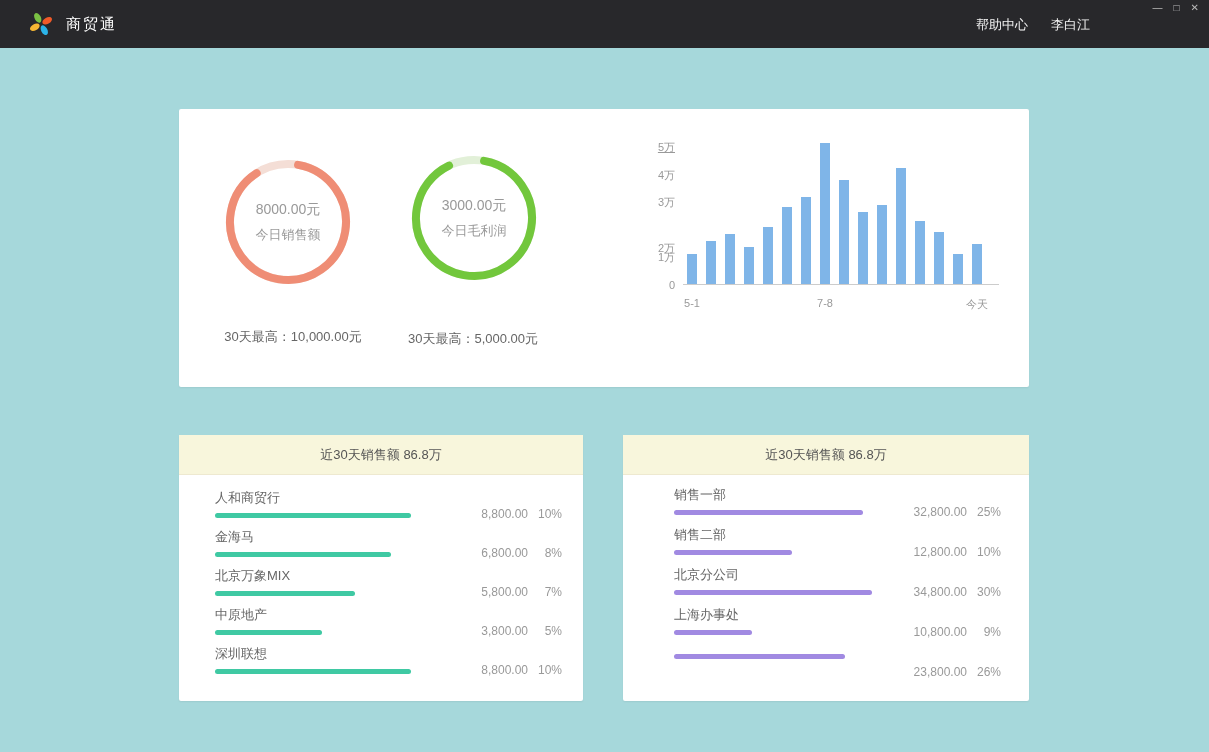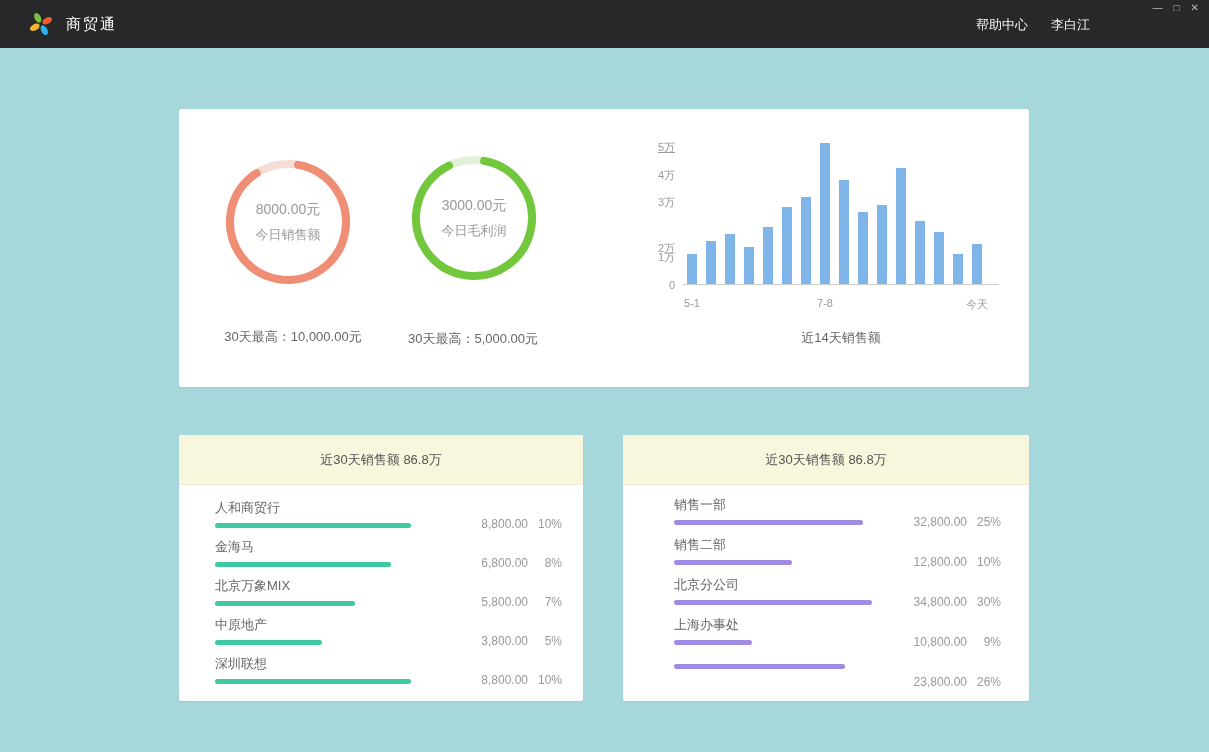--- a/index.html
+++ b/index.html
@@ -33,21 +33,21 @@
   
   .chart{position:absolute;left:474px;top:30px;width:352px;height:212px}
   .ytick{position:absolute;left:0;width:22px;text-align:right;font-size:11px;color:#999;line-height:14px}
   .plot{position:absolute;left:30px;top:0;width:316px;height:146px;border-bottom:1px solid #ccc}
   .vbar{position:absolute;bottom:0;width:10px;background:#7fb5e8}
   .xtick{position:absolute;top:158px;transform:translateX(-50%);font-size:11px;color:#999}
   .chart-title{position:absolute;left:30px;top:190px;width:316px;text-align:center;font-size:13px;color:#666}
   
   .panel-left{left:179px;top:435px;width:404px;height:266px}
   .panel-right{left:623px;top:435px;width:406px;height:266px}
-  .panel-header{height:50px;background:#f8f6dc;border-bottom:1px solid #eee9d0;
+  .panel-header{height:40px;background:#f8f6dc;border-bottom:1px solid #eee9d0;
     display:flex;align-items:center;justify-content:center;font-size:13px;color:#555}
   .rows-left{padding:13px 21px 0 36px}
   .rows-right{padding:10px 28px 0 51px}
   .rows-left .row{height:39px}
   .rows-right .row{height:40px}
   .row{position:relative;padding-top:2px}
   .row-name{font-size:13px;color:#666;line-height:16px}
   .row-bar{height:5px;border-radius:2.5px;margin-top:7px}
   .row-val{position:absolute;right:0;bottom:6px;display:flex;font-size:12px;color:#999}
   .row-val .amt{width:80px;text-align:right}
@@ -126,21 +126,20 @@
         <div class="vbar" style="left: 232px; height: 63px; background: rgb(127, 181, 232);"></div>
         <div class="vbar" style="left: 251px; height: 52px; background: rgb(127, 181, 232);"></div>
         <div class="vbar" style="left: 270px; height: 30px; background: rgb(127, 181, 232);"></div>
         <div class="vbar" style="left: 289px; height: 40px; background: rgb(127, 181, 232);"></div>
       </div>
     <div>
         <div class="xtick" style="left: 39px;">5-1</div>
         <div class="xtick" style="left: 172px;">7-8</div>
         <div class="xtick" style="left: 324px;">今天</div>
       </div>
-    <div class="chart-title">近14天销售额</div>
   </div>
 </div>
 
 <div class="card panel-left">
   <div class="panel-header" style="background: rgb(248, 246, 220);">近30天销售额 86.8万</div>
   <div class="rows-left">
       <div class="row">
         <div class="row-name">人和商贸行</div>
         <div class="row-bar" style="width: 196px; background: rgb(63, 201, 163);"></div>
         <div class="row-val">

